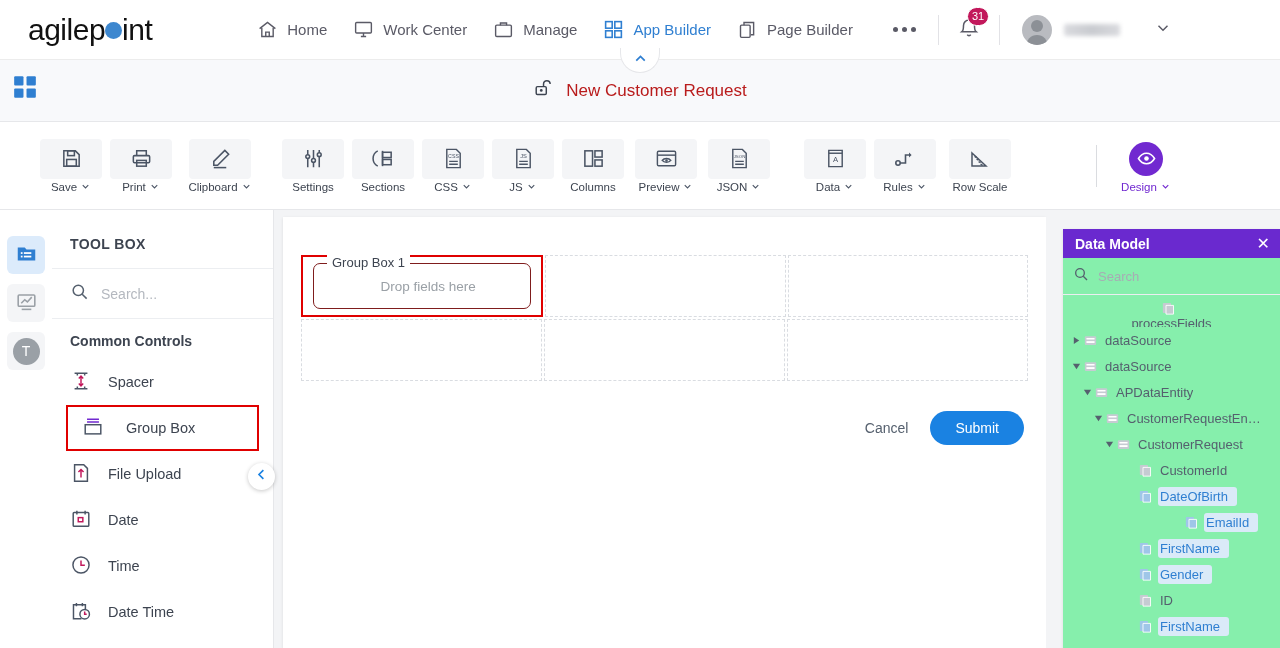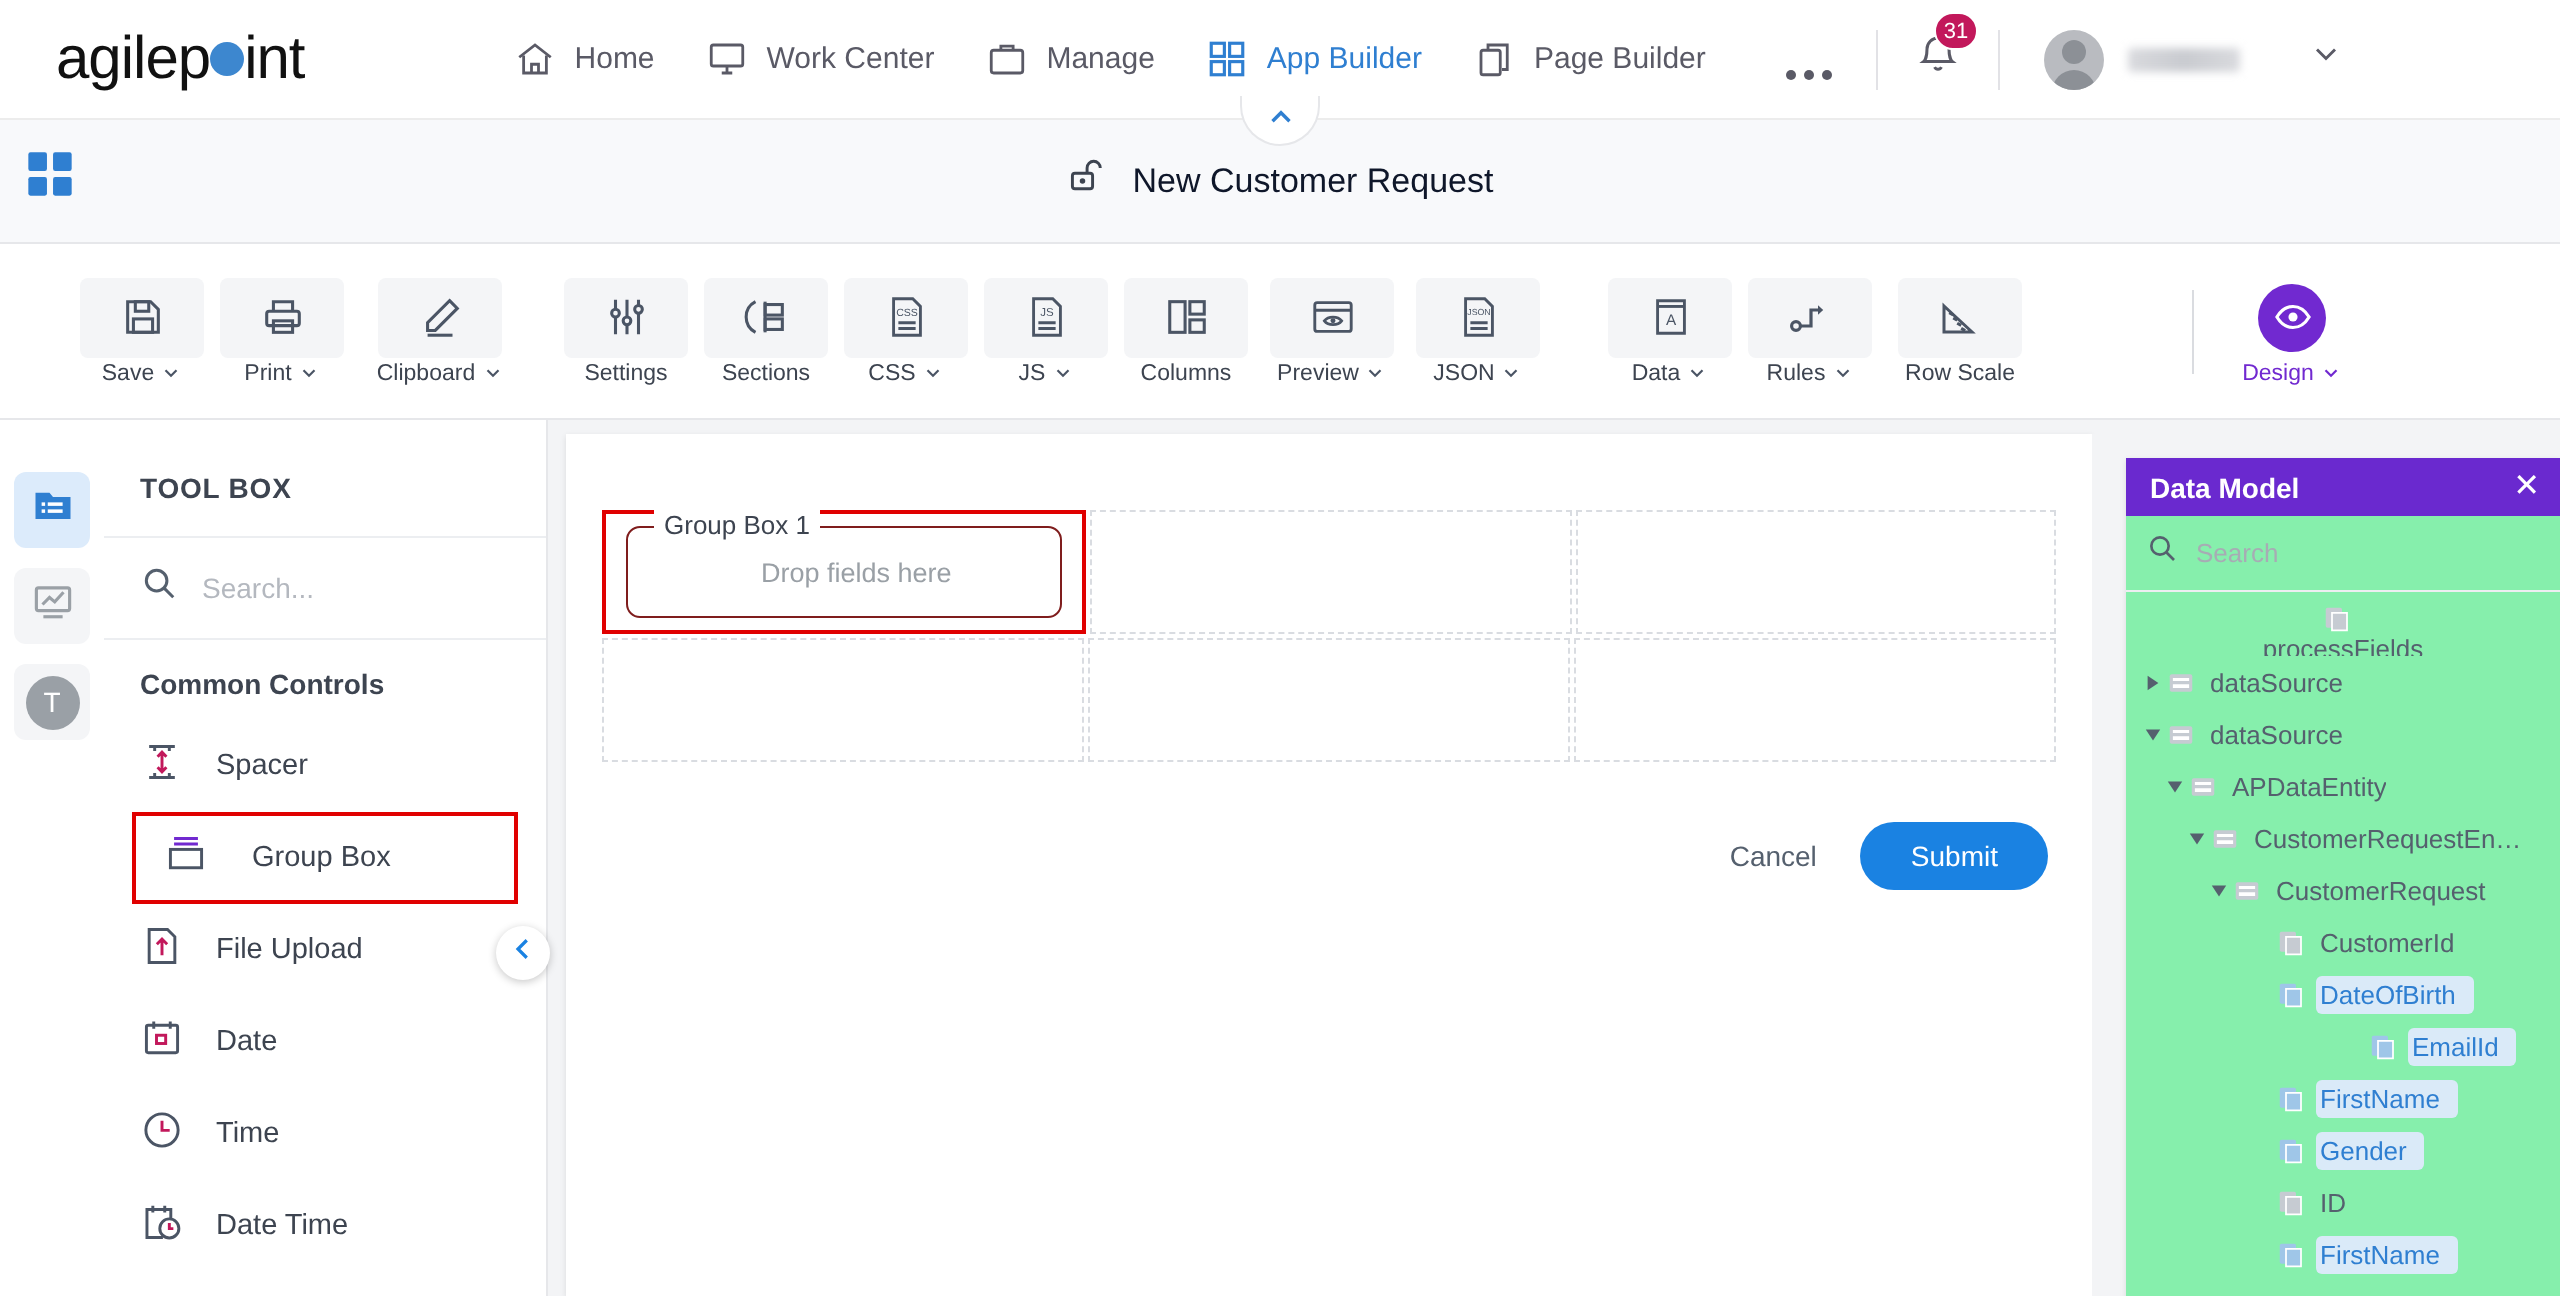--- a/index.html
+++ b/index.html
@@ -16,21 +16,21 @@
     position: absolute; top: 0; left: 0; width: 1280px; height: 60px;
     background: #ffffff; display: flex; align-items: center;
     border-bottom: 1px solid #ececec;
   }
   .logo { margin-left: 28px; font-size: 30px; letter-spacing: -0.5px;
     color: #111; font-weight: 400; display: flex; align-items: baseline; }
   .logo .dot {
     display: inline-block; width: 17px; height: 17px; border-radius: 50%;
     background: #3d87cf; margin: 0 0px; position: relative; top: -1px;
   }
-  .navitems { display: flex; align-items: flex-end; margin-left: 105px; gap: 26px; }
+  .navitems { display: flex; align-items: center; margin-left: 105px; gap: 26px; }
   .navitem { display: flex; align-items: center; gap: 9px; cursor: pointer;
     font-size: 15px; color: #5a5a66; }
   .navitem.active { color: #2f7fd1; }
   .navitem svg { display: block; }
   .dots { display: flex; gap: 4px; margin-left: 14px; cursor: pointer; }
   .dots i { width: 5px; height: 5px; background: #5a5a66; border-radius: 50%; display: block; }
   .vsep { width: 1px; height: 30px; background: #e2e2e6; margin: 0 18px; }
   .bell { position: relative; cursor: pointer; }
   .badge {
     position: absolute; top: -9px; left: 10px; min-width: 19px; height: 19px;
@@ -49,21 +49,21 @@
     filter: blur(2.2px); }
   .caret-nav { margin-left: 34px; cursor: pointer; }
 
   
   .titlebar {
     position: absolute; top: 60px; left: 0; width: 1280px; height: 62px;
     background: #f8f9fb; display: flex; align-items: center; justify-content: center;
     border-bottom: 1px solid #e6e7ea;
   }
   .apps-btn { position: absolute; left: 12px; top: 14px; cursor: pointer; }
-  .title-inner { display: flex; align-items: center; gap: 11px; font-size: 17px; color: #0f172a; }
+  .title-inner { display: flex; align-items: center; gap: 11px; font-size: 17px; color: #b91c1c; }
   .collapse-pill {
     position: absolute; top: 48px; left: 50%; transform: translateX(-50%);
     width: 40px; height: 25px; border-radius: 0 0 20px 20px; background: #fff;
     border: 1px solid #e6e7ea; border-top: none; display: flex;
     align-items: flex-start; justify-content: center; padding-top: 2px;
     cursor: pointer; z-index: 5;
   }
 
   
   .ribbon {

